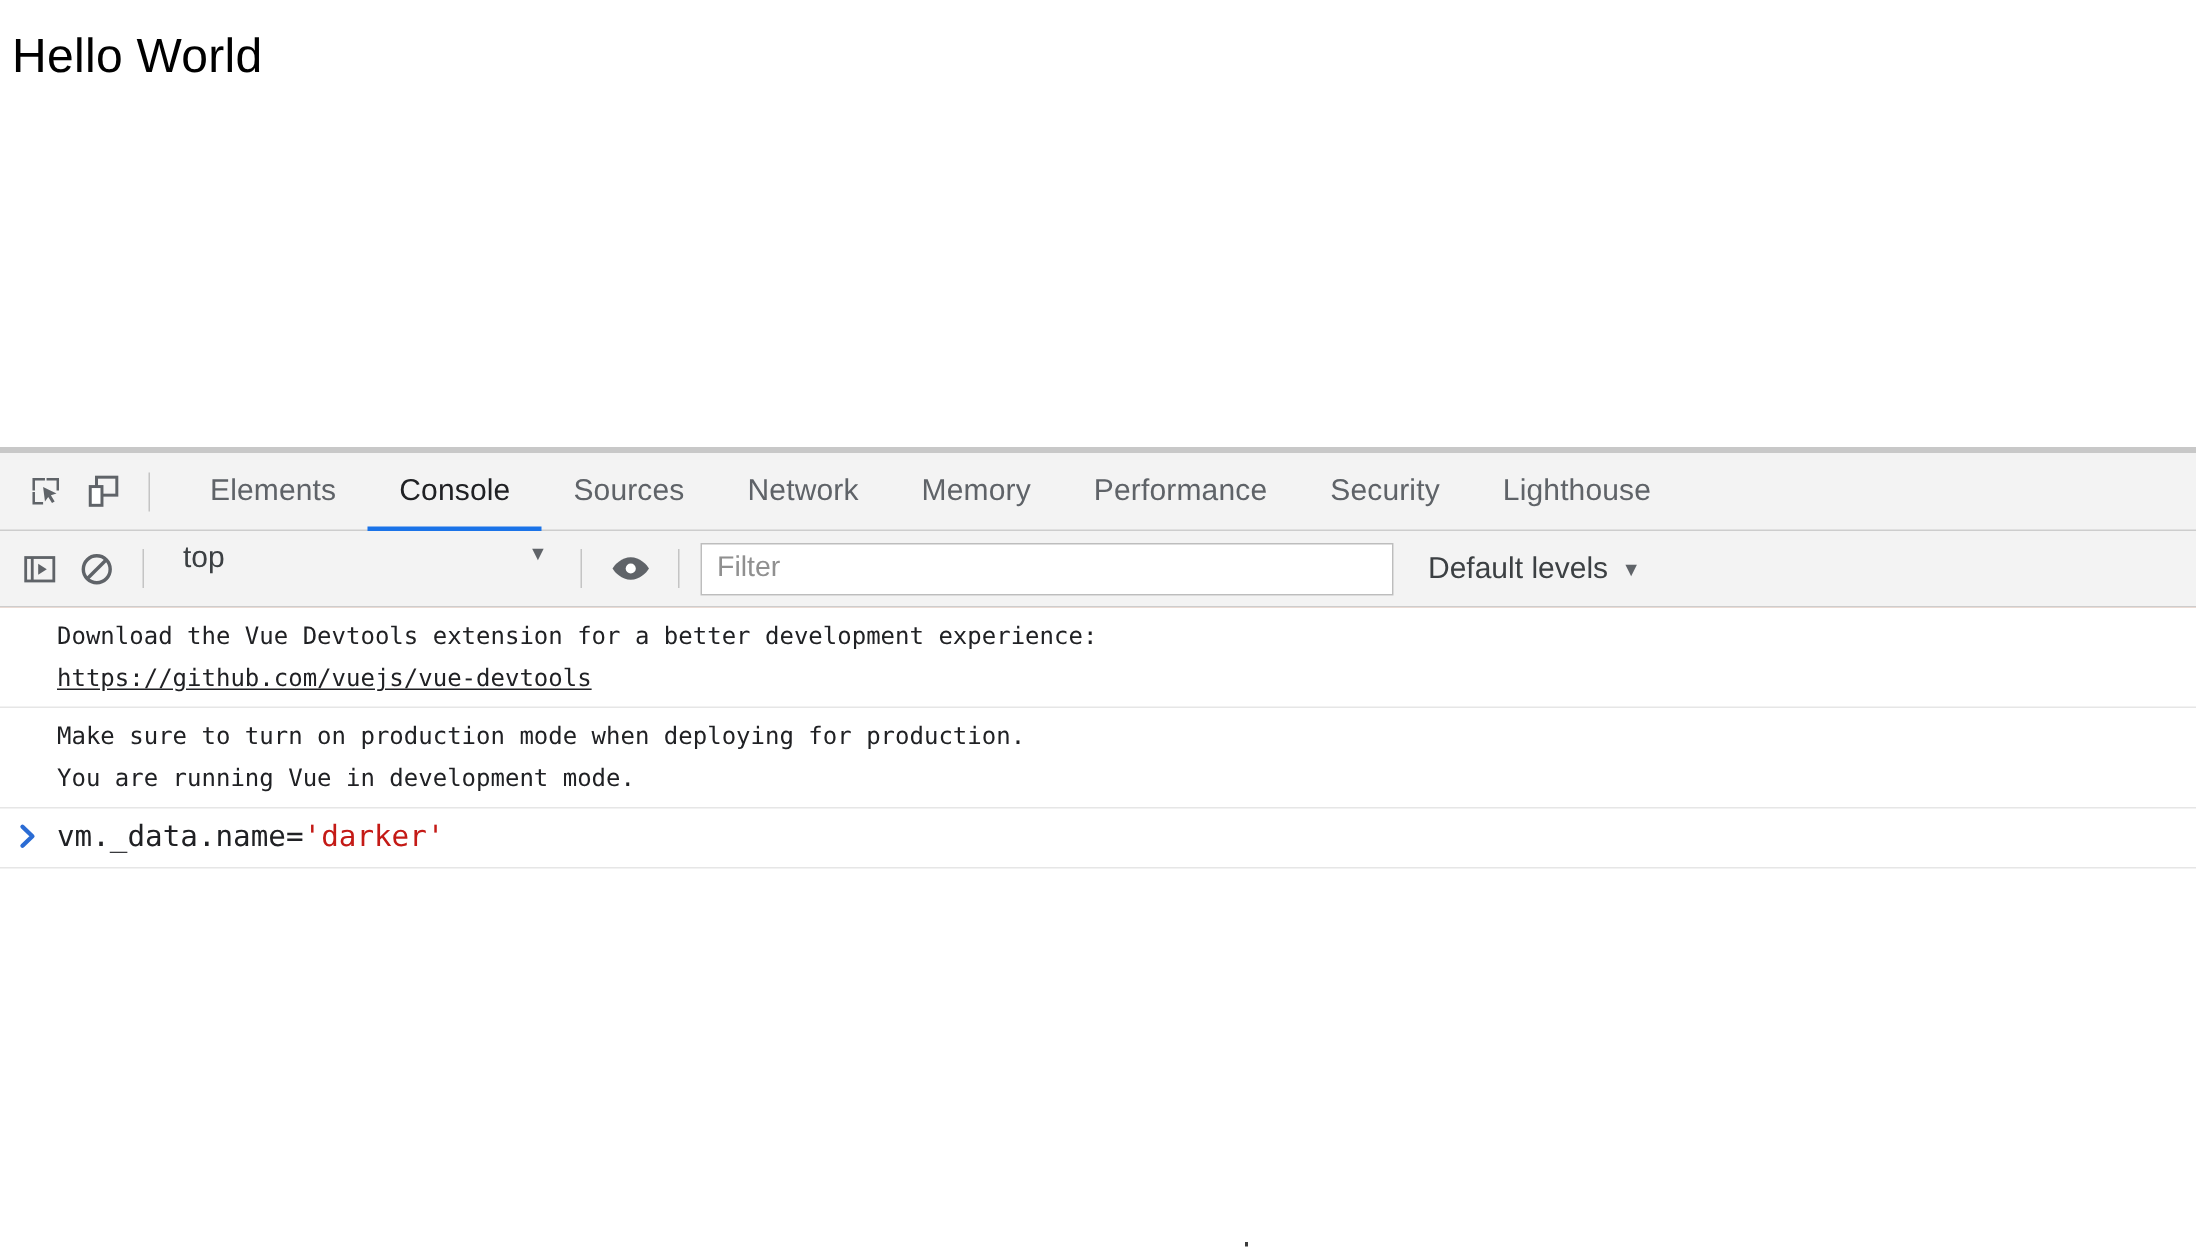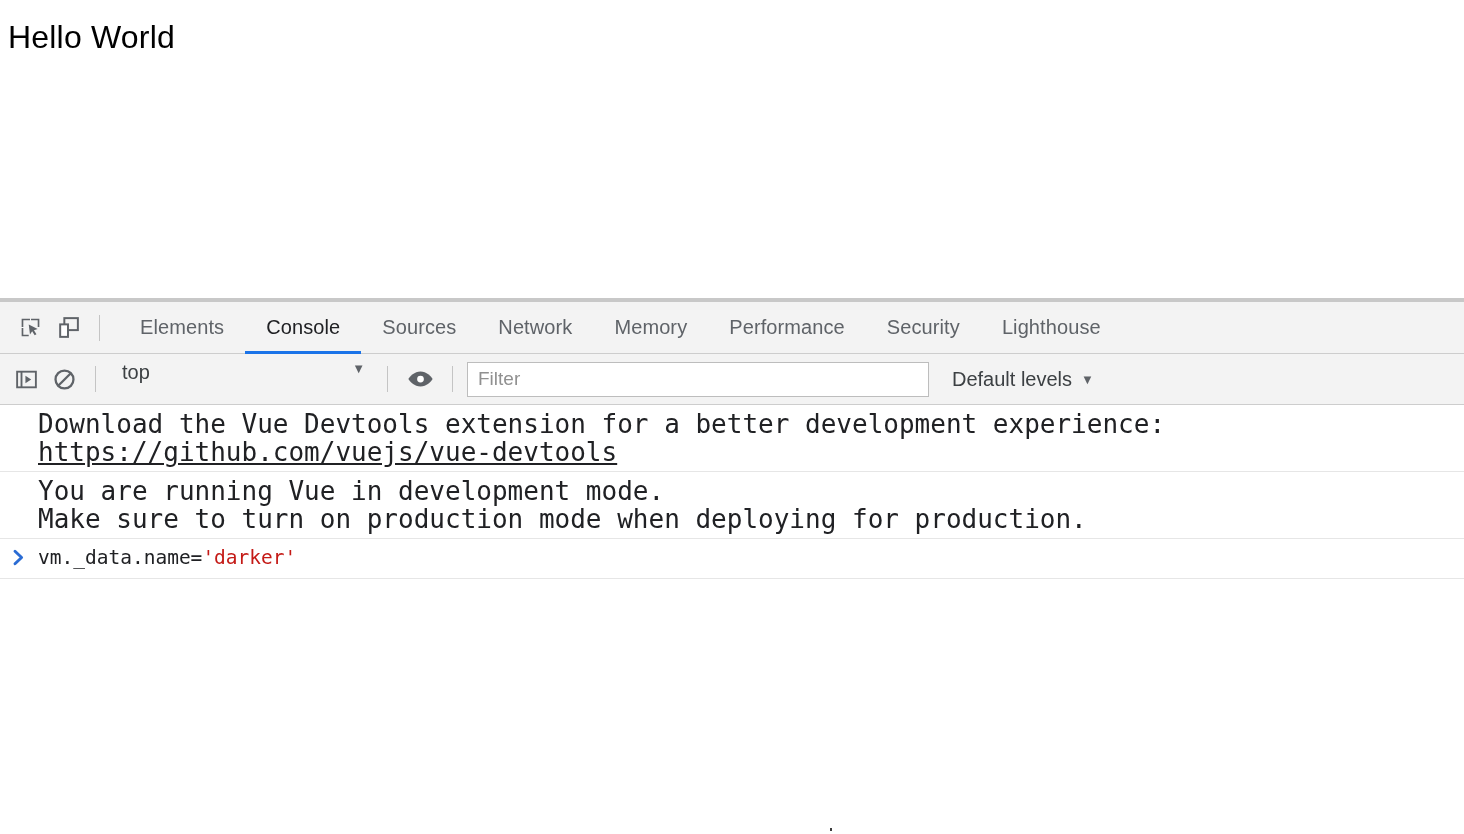--- a/index.html
+++ b/index.html
@@ -214,21 +214,21 @@
     overflow: hidden;
     position: relative;
   }
   .msg-group {
     border-bottom: 1px solid #e6e6e6;
     padding: 5px 0 5px 0;
     position: relative;
   }
   .msg-line {
     font-family: "DejaVu Sans Mono", "Liberation Mono", monospace;
-    font-size: 26px;
+    font-size: 16px;
     line-height: 28px;
     color: #202124;
     white-space: pre;
     padding-left: 38px;
   }
   .msg-link {
     color: #202124;
     text-decoration: underline;
     text-underline-offset: 2px;
     cursor: pointer;
@@ -365,22 +365,22 @@
     </div>
 
     <div class="console-body">
 
       <div class="msg-group">
         <div class="msg-line">Download the Vue Devtools extension for a better development experience:</div>
         <div class="msg-line"><a class="msg-link" href="#">https://github.com/vuejs/vue-devtools</a></div>
       </div>
 
       <div class="msg-group">
+        <div class="msg-line">Make sure to turn on production mode when deploying for production.</div>
         <div class="msg-line">You are running Vue in development mode.</div>
-        <div class="msg-line">Make sure to turn on production mode when deploying for production.</div>
       </div>
 
       <div class="prompt-group">
         <div class="prompt-chevron">
           <svg width="15" height="19" viewBox="0 0 15 19" aria-hidden="true">
             <path d="M3 3.2L9.6 9.5 3 15.8" fill="none" stroke="#2b6cd4" stroke-width="2.9" stroke-linecap="round" stroke-linejoin="round"></path>
           </svg>
         </div>
         <div class="prompt-text"><span>vm._data.name=</span><span class="tok-string">'darker'</span></div>
       </div>

